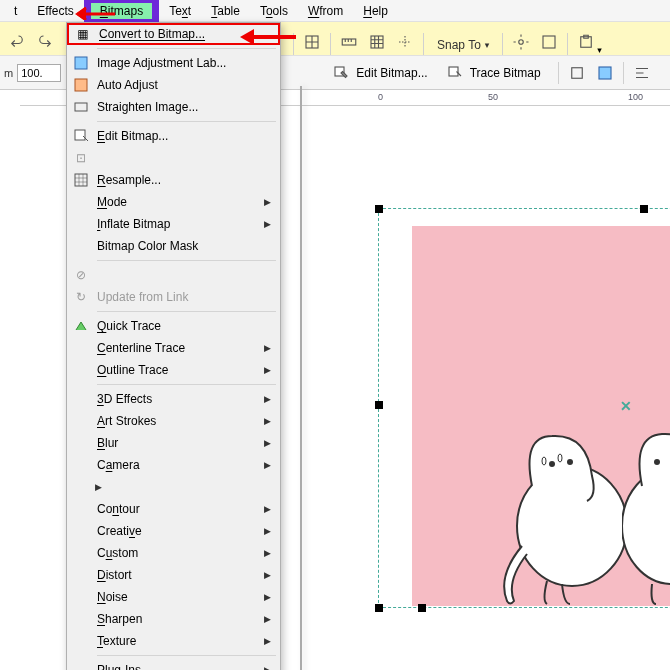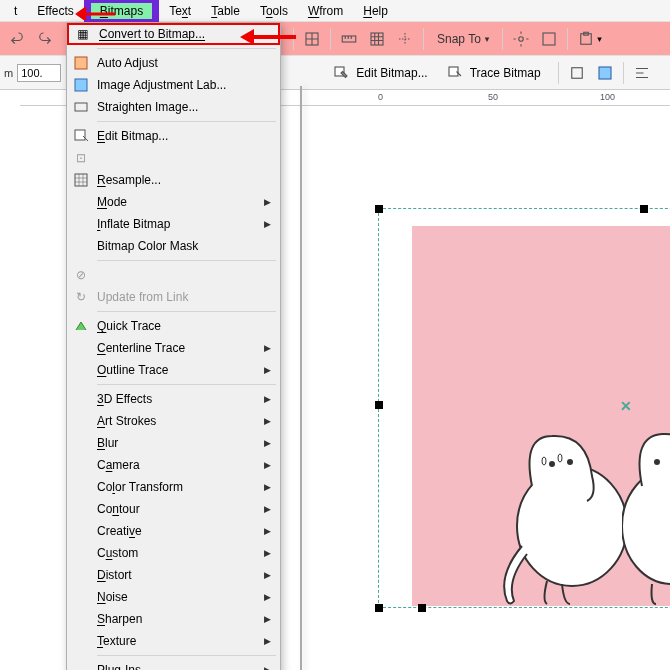--- a/index.html
+++ b/index.html
@@ -1,21 +1,21 @@
 <!DOCTYPE html>
 <html><head>
 <meta charset="utf-8">
 <style>
 *{margin:0;padding:0;box-sizing:border-box;font-family:"Segoe UI",Tahoma,sans-serif;font-size:12px}
 body{width:670px;height:670px;background:#fff;overflow:hidden;position:relative}
 .menubar{height:22px;background:#f5f5f5;display:flex;align-items:center;padding-left:4px;border-bottom:1px solid #e0e0e0}
 .menubar>div{padding:2px 10px;cursor:default}
 .menubar .open{background:#86efac;border:7px solid #6d28d9;padding:1px 9px}
 .underline{text-decoration:underline;text-underline-offset:2px}
-.toolbar{height:34px;background:#fca5a5;display:flex;align-items:center;border-bottom:1px solid #e0e0e0;padding:0 4px;gap:2px}
+.toolbar{height:34px;background:#fef9c3;display:flex;align-items:flex-end;border-bottom:1px solid #e0e0e0;padding:0 4px;gap:2px}
 .tbtn{width:26px;height:26px;display:flex;align-items:center;justify-content:center;color:#555}
 .tbtn svg{width:18px;height:18px;stroke:#555;fill:none;stroke-width:1.5}
 .tsep{width:1px;height:22px;background:#d0d0d0;margin:0 3px}
 .snapto{padding:3px 8px;display:flex;align-items:center;gap:4px;color:#333}
 .props{height:34px;background:#f5f5f5;display:flex;align-items:center;border-bottom:1px solid #ccc;padding:0 4px;gap:2px}
 .fld{width:44px;height:18px;background:#fff;border:1px solid #aaa;padding:0 3px;font-size:11px;display:flex;align-items:center}
 .proplabel{font-size:11px;color:#333;margin-right:2px}
 .ruler-h{height:16px;background:#fff;border-bottom:1px solid #ccc;position:relative;margin-left:20px}
 .ruler-tick{position:absolute;top:2px;font-size:9px;color:#556}
 .canvas{position:absolute;left:20px;top:106px;right:0;bottom:0;background:#fff}
@@ -157,21 +157,21 @@
       <svg viewBox="0 0 24 24">
         <path d="M4 6h16M4 12h10M4 18h16"></path>
       </svg>
     </div>
 </div>
 
 <div class="ruler-h">
  <span class="ruler-tick" style="left:130px">150</span>
  <span class="ruler-tick" style="left:358px">0</span>
  <span class="ruler-tick" style="left:468px">50</span>
- <span class="ruler-tick" style="left:580px">100</span>
+ <span class="ruler-tick" style="left:608px">100</span>
 </div>
 
 <div class="canvas">
  <div class="page-edge"></div>
  <div class="img-outline" style="left:358px;top:102px;width:310px;height:400px"></div>
  <div class="placed-img" style="left:392px;top:120px;width:280px;height:380px">
   <svg class="moo-character" style="left:80px;top:180px" width="160" height="200" viewBox="0 0 160 200">
    <ellipse cx="80" cy="120" rx="55" ry="60" fill="#fff" stroke="#333" stroke-width="2"></ellipse>
    <path d="M40 80 Q30 30 60 30 Q95 28 100 70 Q105 90 95 95" fill="#fff" stroke="#333" stroke-width="2"></path>
    <circle cx="60" cy="58" r="3" fill="#333"></circle>
@@ -198,32 +198,32 @@
 
 <div class="dropdown">
  <div class="row highlight-box">
       <div class="ico">▦</div>
       <div class="lbl"><span class="underline">Convert to Bitmap...</span></div>
     </div>
  <div class="sep"></div>
  <div class="row">
       <div class="ico">
         <svg width="16" height="16">
+          <rect x="2" y="2" width="12" height="12" fill="#8cf" stroke="#36a"></rect>
+        </svg>
+      </div>
+      <div class="lbl">Image Adjustment Lab...</div>
+    </div>
+ <div class="row">
+      <div class="ico">
+        <svg width="16" height="16">
           <rect x="2" y="2" width="12" height="12" fill="#fb8" stroke="#a52"></rect>
         </svg>
       </div>
       <div class="lbl">Auto Adjust</div>
-    </div>
- <div class="row">
-      <div class="ico">
-        <svg width="16" height="16">
-          <rect x="2" y="2" width="12" height="12" fill="#8cf" stroke="#36a"></rect>
-        </svg>
-      </div>
-      <div class="lbl">Image Adjustment Lab...</div>
     </div>
  <div class="row">
       <div class="ico">
         <svg width="16" height="16">
           <rect x="2" y="4" width="12" height="8" fill="none" stroke="#555"></rect>
         </svg>
       </div>
       <div class="lbl">Straighten Image...</div>
     </div>
  <div class="sep"></div>
@@ -305,21 +305,20 @@
       <div class="lbl"><span class="underline">B</span>lur</div>
       <div class="arrow">▶</div>
     </div>
  <div class="row">
       <div class="ico"></div>
       <div class="lbl">C<span class="underline">a</span>mera</div>
       <div class="arrow">▶</div>
     </div>
  <div class="row">
       <div class="ico"></div>
-      <div class="lbl">Co<span class="underline">l</span>or Transform</div>
       <div class="arrow">▶</div>
     </div>
  <div class="row">
       <div class="ico"></div>
       <div class="lbl">Co<span class="underline">n</span>tour</div>
       <div class="arrow">▶</div>
     </div>
  <div class="row">
       <div class="ico"></div>
       <div class="lbl">Creati<span class="underline">v</span>e</div>

